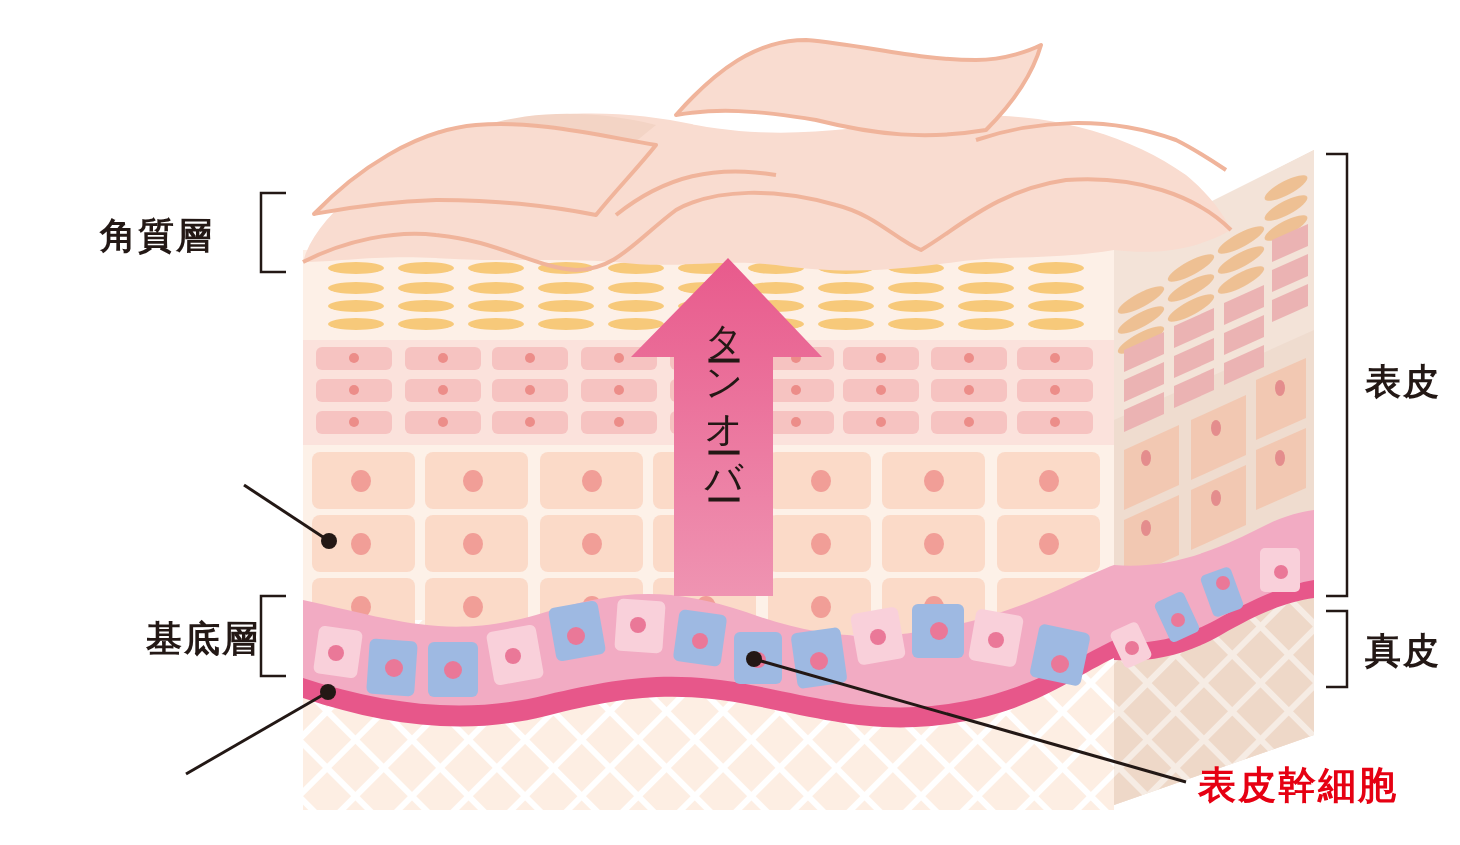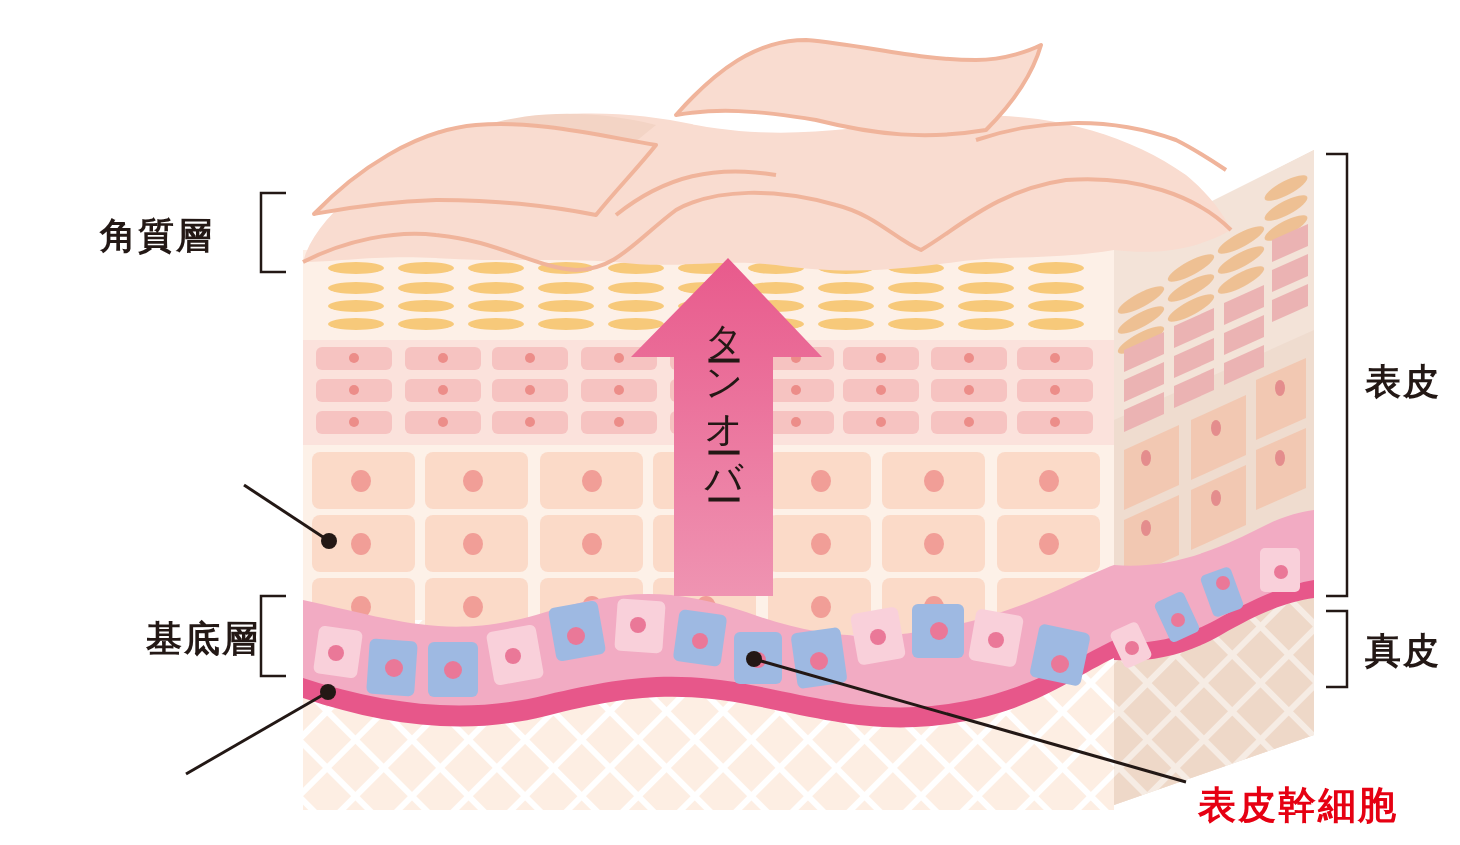--- a/index.html
+++ b/index.html
@@ -238,15 +238,15 @@
     <circle cx="313" cy="541" r="8" fill="#231815"></circle>
     <circle cx="312" cy="692" r="8" fill="#231815"></circle>
     <circle cx="738" cy="659" r="8" fill="#231815"></circle>
   </svg>
 
   
   <div class="label black" style="left:84px; top:212px;">角質層</div>
   <div class="label black" style="left:82px; top:615px;margin-left:48px;">基底層</div>
   <div class="label black" style="left:1349px; top:358px;">表皮</div>
   <div class="label black" style="left:1349px; top:627px;text-align:right;">真皮</div>
-  <div class="label red" style="left:1182px; top:760px;margin-top:20px;">表皮幹細胞</div>
+  <div class="label red" style="left:1182px; top:760px;">表皮幹細胞</div>
   <div class="arrow-text">ターンオーバー</div>
 </div>
 
 </body></html>

